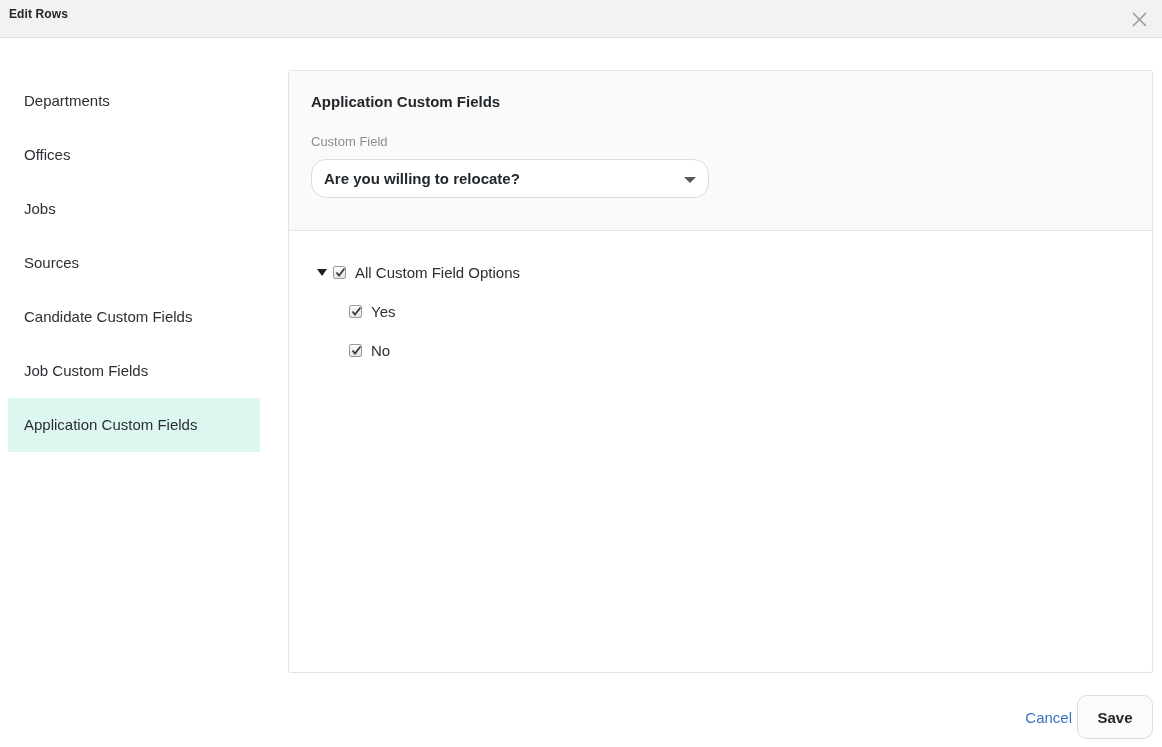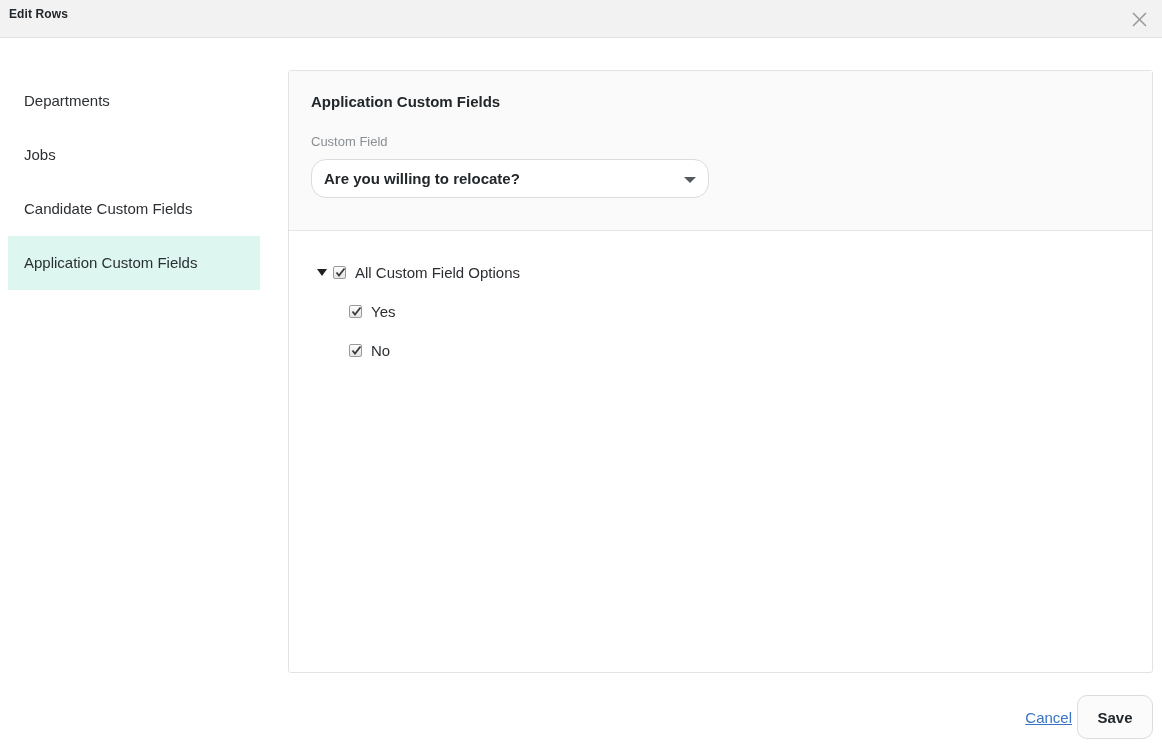--- a/index.html
+++ b/index.html
@@ -205,21 +205,20 @@
     width: 1162px;
     height: 52px;
   }
   .cancel-link {
     position: absolute;
     right: 90px;
     top: 14px;
     font-size: 15px;
     color: #3973c4;
     cursor: pointer;
-    text-decoration: underline;
   }
   .save-btn {
     position: absolute;
     right: 9px;
     top: 0px;
     width: 76px;
     height: 44px;
     line-height: 44px;
     text-align: center;
     background: #fbfbfb;
@@ -244,24 +243,33 @@
     </svg>
   </div>
 </div>
 
 <div class="sidebar">
   <div class="sidebar-list">
     <div class="sidebar-item">
       <span>Departments</span>
     </div>
     <div class="sidebar-item">
+      <span>Offices</span>
+    </div>
+    <div class="sidebar-item">
       <span>Jobs</span>
     </div>
     <div class="sidebar-item">
+      <span>Sources</span>
+    </div>
+    <div class="sidebar-item">
       <span>Candidate Custom Fields</span>
+    </div>
+    <div class="sidebar-item">
+      <span>Job Custom Fields</span>
     </div>
     <div class="sidebar-item selected">
       <span>Application Custom Fields</span>
     </div>
   </div>
 </div>
 
 <div class="panel">
   <div class="panel-header">
     <div class="panel-title">Application Custom Fields</div>

